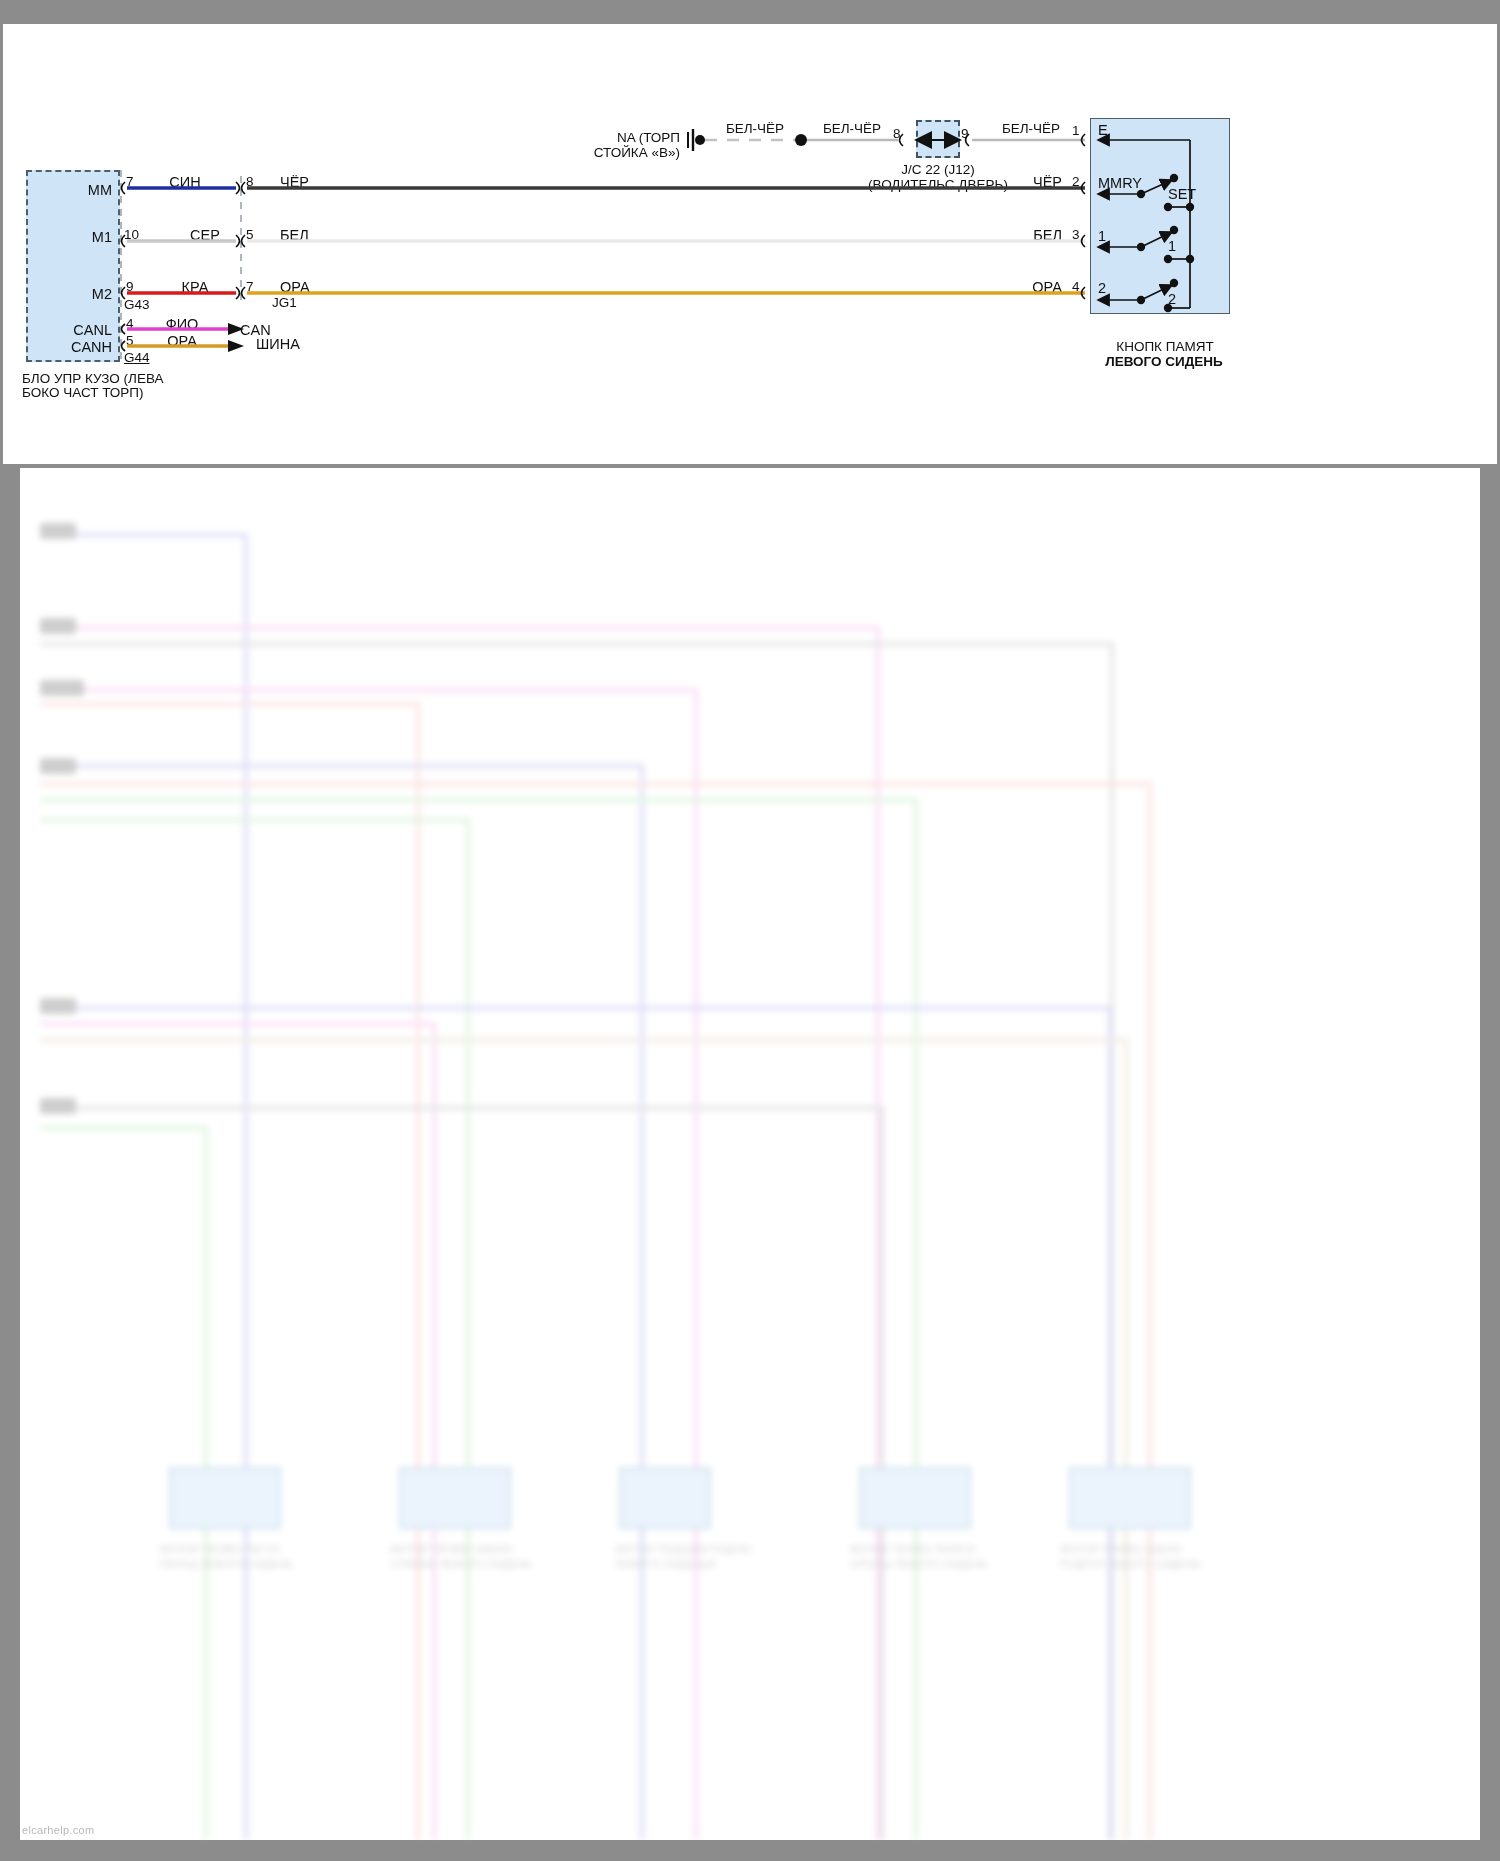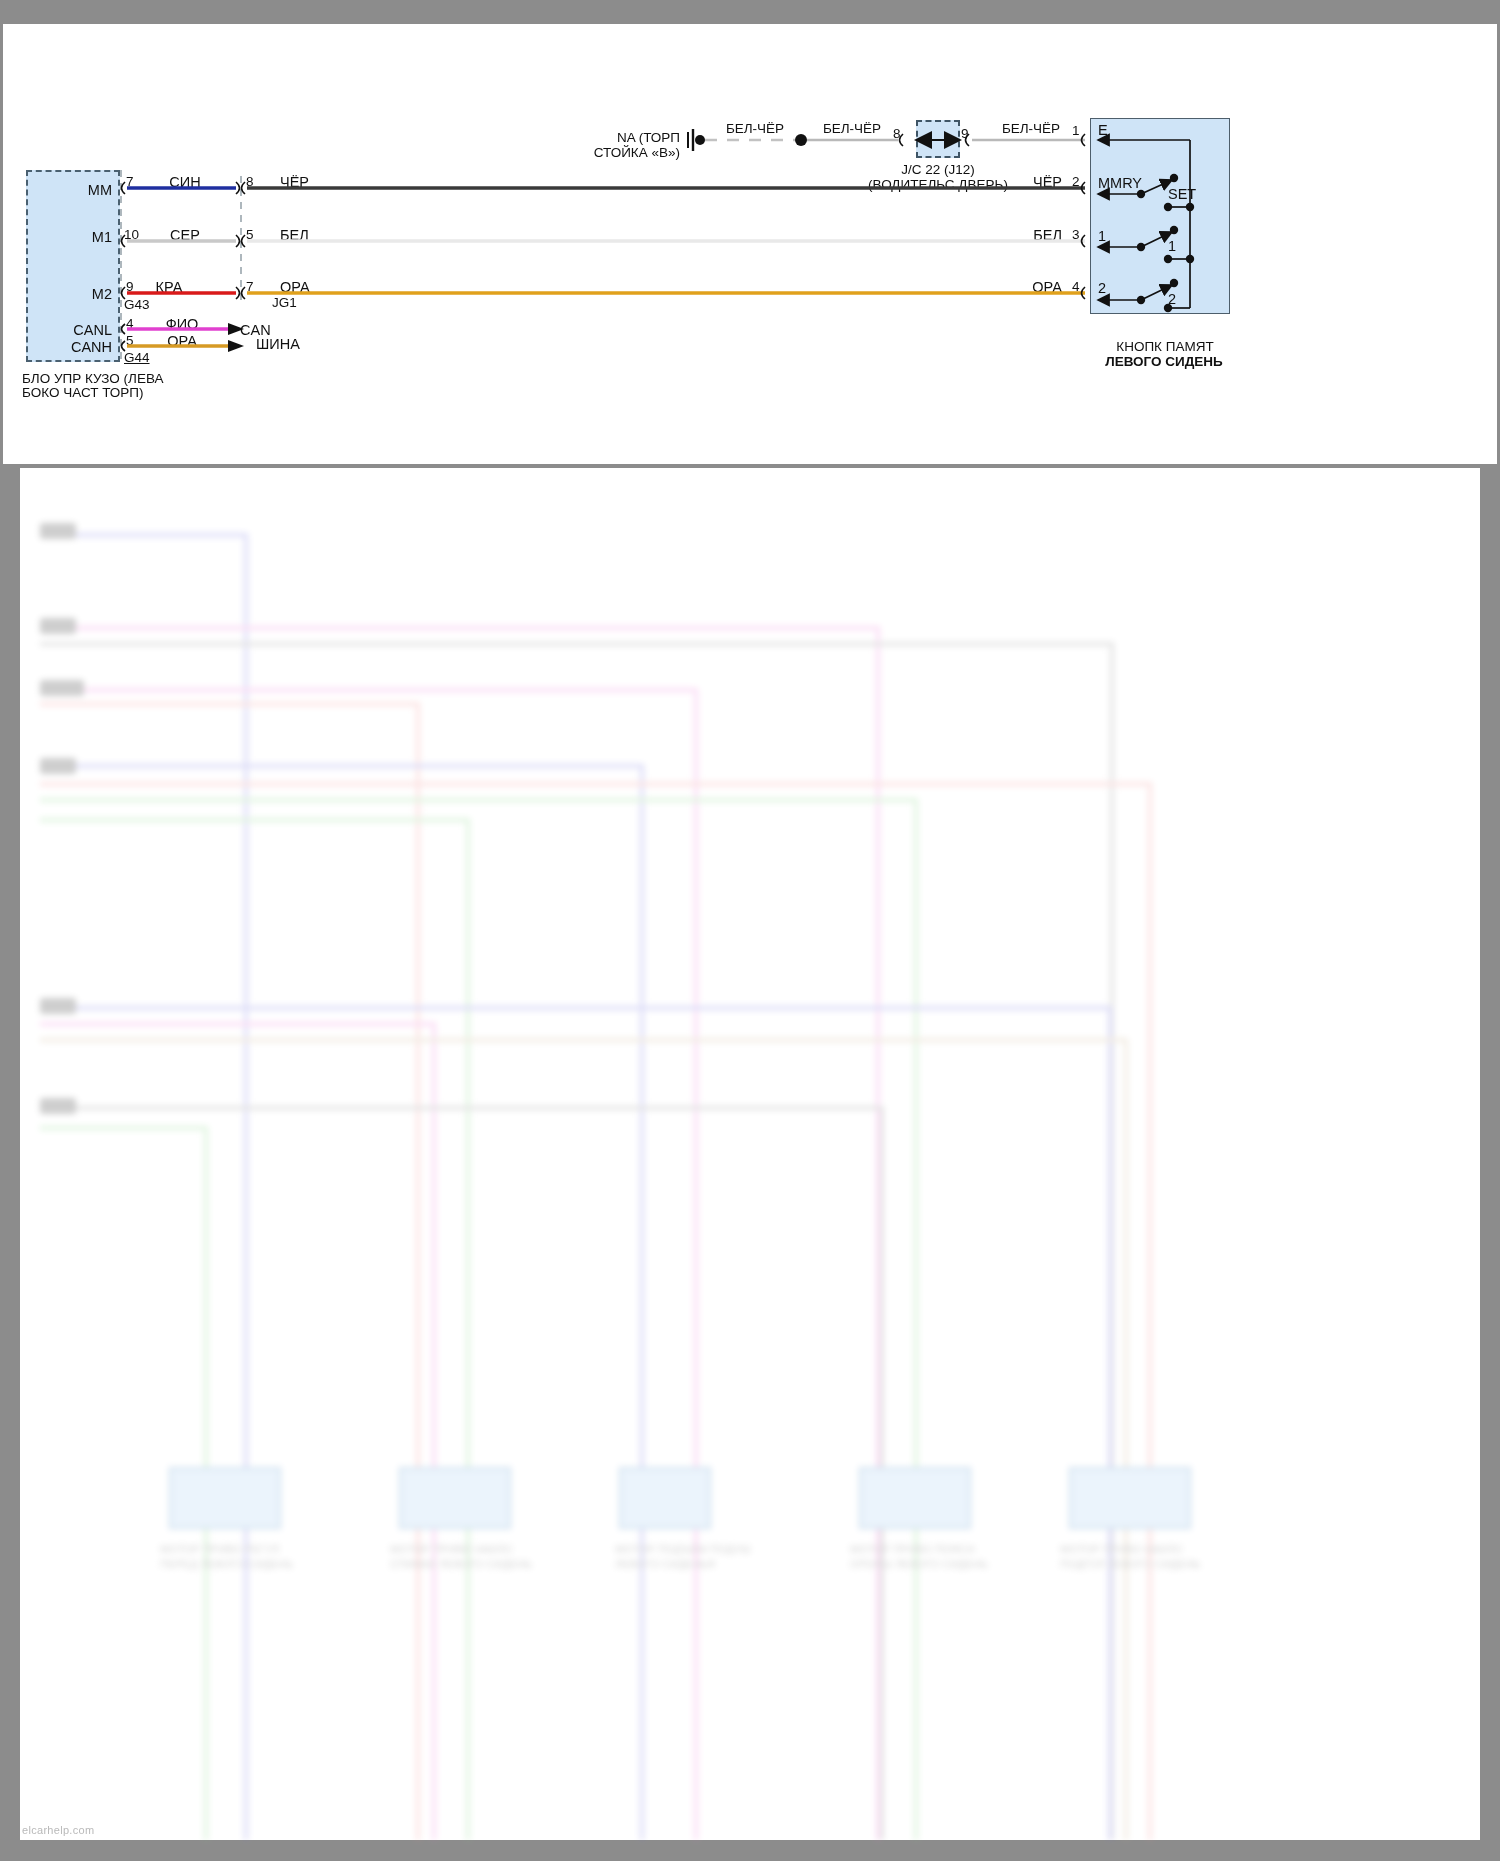--- a/index.html
+++ b/index.html
@@ -100,22 +100,22 @@
   <div class="t t13" style="left:126px;top:279px;">9</div>
   <div class="t t13" style="left:126px;top:316px;">4</div>
   <div class="t t13" style="left:126px;top:333px;">5</div>
 
   <div class="t t13" style="left:124px;top:297px;">G43</div>
   <div class="t t13" style="left:124px;top:350px;text-decoration:underline;">G44</div>
 
   <div class="t t13" style="left:245px;top:295px;margin-left:27px;">JG1</div>
 
   <div class="t t14 tc" style="left:132px;top:174px;width:106px;">СИН</div>
-  <div class="t t14 tc" style="left:132px;top:227px;width:106px;">СЕР</div>
-  <div class="t t14 tc" style="left:116px;top:279px;width:106px;text-decoration:underline;">КРА</div>
+  <div class="t t14 tc" style="left:132px;top:227px;width:106px;padding-left:20px;">СЕР</div>
+  <div class="t t14 tc" style="left:142px;top:279px;width:106px;text-decoration:underline;">КРА</div>
   <div class="t t14 tc" style="left:134px;top:316px;width:96px;">ФИО</div>
   <div class="t t14 tc" style="left:134px;top:333px;width:96px;">ОРА</div>
 
   <div class="t t14" style="left:280px;top:174px;">ЧЁР</div>
   <div class="t t14" style="left:280px;top:227px;">БЕЛ</div>
   <div class="t t14" style="left:280px;top:279px;">ОРА</div>
 
   <div class="t t13" style="left:246px;top:174px;">8</div>
   <div class="t t13" style="left:246px;top:227px;">5</div>
   <div class="t t13" style="left:246px;top:279px;">7</div>

